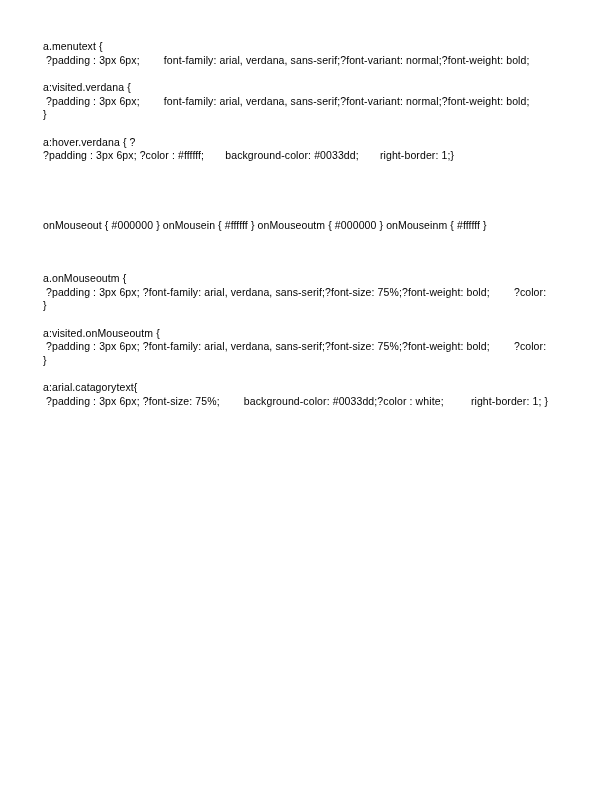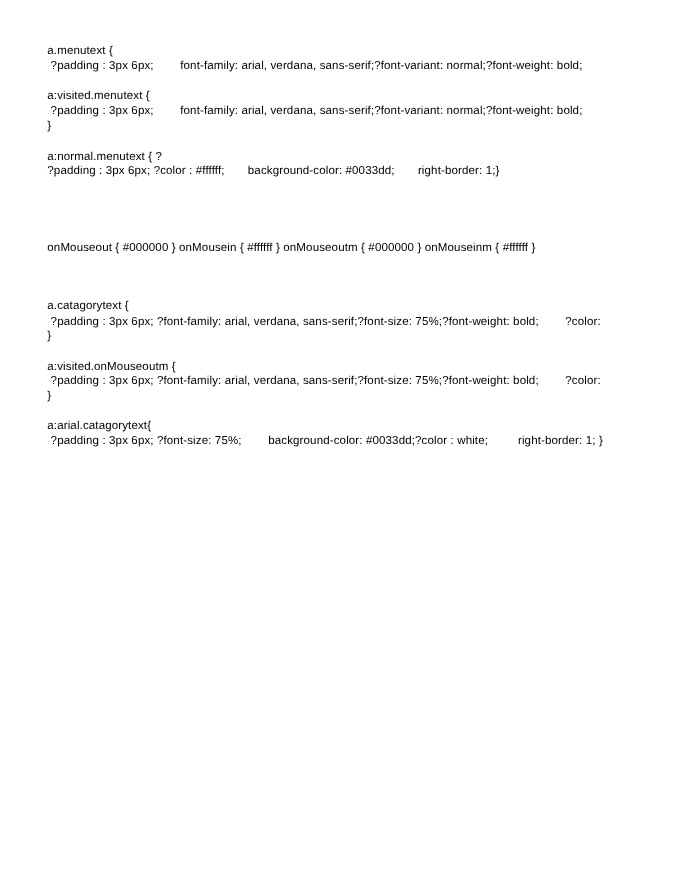--- a/index.html
+++ b/index.html
@@ -41,40 +41,40 @@
 <body>
 
 <div class="page">
 
   <div class="block">
     <div class="line">a.menutext {</div>
     <div class="line"> ?padding : 3px 6px;        font-family: arial, verdana, sans-serif;?font-variant: normal;?font-weight: bold;</div>
   </div>
 
   <div class="block">
-    <div class="line">a:visited.menutext {</div>
+    <div class="line">a:visited.verdana {</div>
     <div class="line"> ?padding : 3px 6px;        font-family: arial, verdana, sans-serif;?font-variant: normal;?font-weight: bold;</div>
     <div class="line">}</div>
   </div>
 
   <div class="block">
-    <div class="line">a:normal.menutext { ?</div>
+    <div class="line">a:hover.verdana { ?</div>
     <div class="line">?padding : 3px 6px; ?color : #ffffff;       background-color: #0033dd;       right-border: 1;}</div>
   </div>
 
   <div class="spacer-lg"></div>
 
   <div class="block">
     <div class="line">onMouseout { #000000 } onMousein { #ffffff } onMouseoutm { #000000 } onMouseinm { #ffffff }</div>
   </div>
 
   <div class="spacer-md"></div>
 
   <div class="block">
-    <div class="line">a.catagorytext {</div>
+    <div class="line">a.onMouseoutm {</div>
     <div class="line"> ?padding : 3px 6px; ?font-family: arial, verdana, sans-serif;?font-size: 75%;?font-weight: bold;        ?color:</div>
     <div class="line">}</div>
   </div>
 
   <div class="block">
     <div class="line">a:visited.onMouseoutm {</div>
     <div class="line"> ?padding : 3px 6px; ?font-family: arial, verdana, sans-serif;?font-size: 75%;?font-weight: bold;        ?color:</div>
     <div class="line">}</div>
   </div>
 

